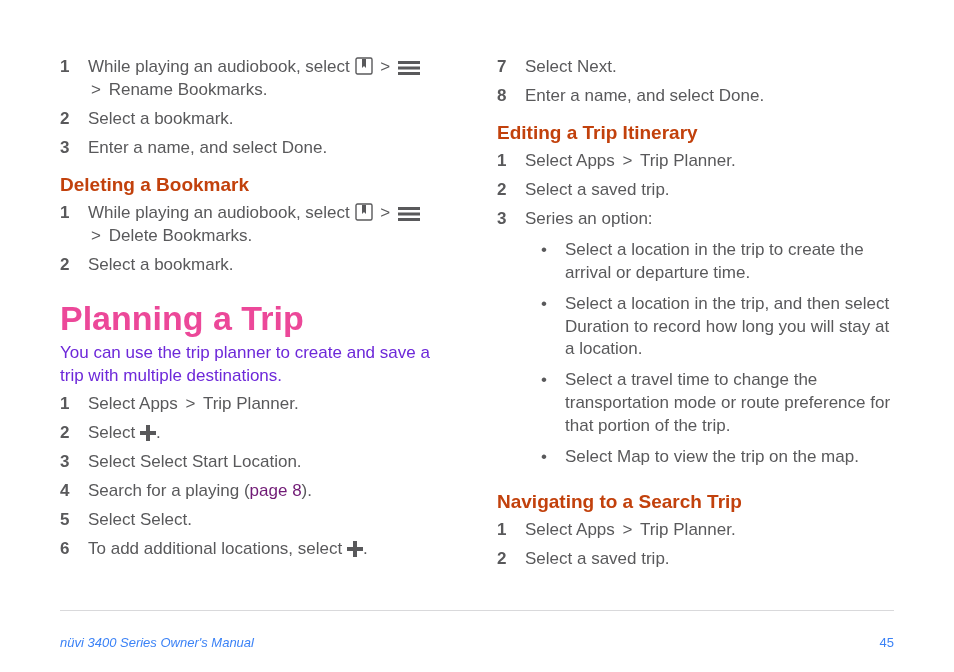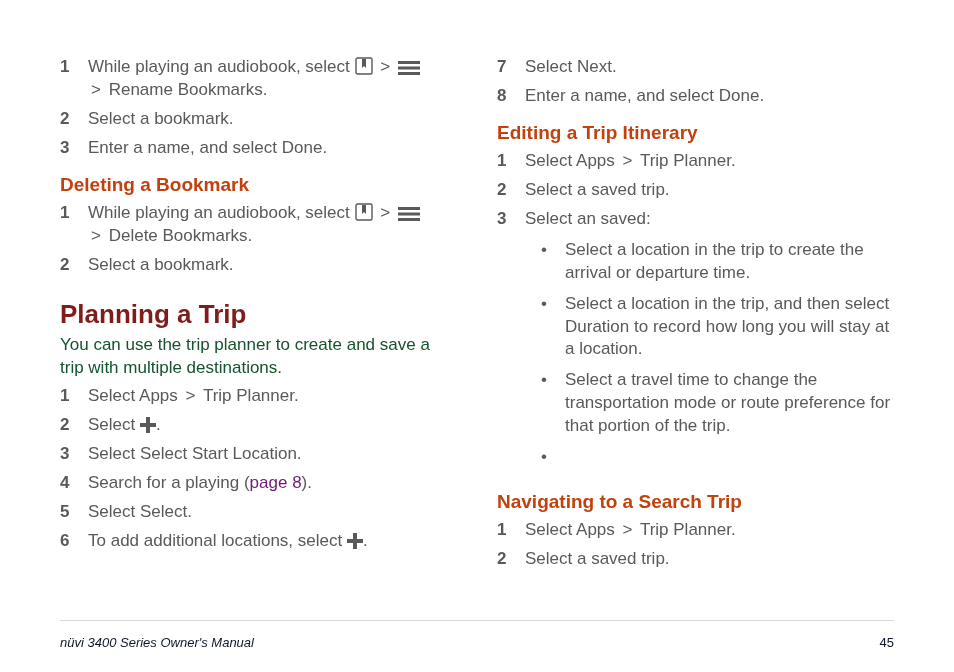--- a/index.html
+++ b/index.html
@@ -6,30 +6,30 @@
   html, body { width: 954px; height: 672px; background: #fff; font-family: Arial, Helvetica, sans-serif; color: #59595b; }
   .page { width: 954px; height: 672px; position: relative; padding: 50px 60px 10px 60px; }
   .cols { display: flex; gap: 40px; }
   .col { flex: 1; min-width: 0; }
   .ol { list-style: none; }
   .ol-item { display: flex; align-items: flex-start; margin: 6px 0; font-size: 17px; line-height: 1.35; color: #59595b; }
   .num { font-weight: bold; color: #59595b; width: 28px; flex: none; }
   .txt { flex: 1; }
   .bold { font-weight: normal; }
   .h3 { font-size: 19px; font-weight: bold; color: #c2410c; margin: 14px 0 6px 0; }
-  .h2 { font-size: 26px; font-weight: bold; color: #7f1d1d; margin: 22px 0 4px 0; }
-  .para { font-size: 17px; line-height: 1.35; color: #14532d; margin: 2px 0 6px 0; }
+  .h2 { font-size: 34px; font-weight: bold; color: #ec4899; margin: 22px 0 4px 0; }
+  .para { font-size: 17px; line-height: 1.35; color: #6d28d9; margin: 2px 0 6px 0; }
   .icon { display: inline-block; vertical-align: -3px; }
   .bookmark-icon svg, .menu-icon svg, .plus-icon svg { display: block; }
   .link { color: #701a75; }
   .gt { margin: 0 3px; }
   .sub-ul { list-style: none; margin-top: 4px; }
   .sub-li { display: flex; align-items: flex-start; font-size: 17px; line-height: 1.35; color: #59595b; margin: 8px 0 8px 10px; }
   .dot { width: 30px; flex: none; text-align: left; padding-left: 6px; }
-  .footer { position: absolute; left: 60px; right: 60px; bottom: 22px; display: flex; justify-content: space-between; align-items: flex-end; font-size: 13px; color: #0f172a; border-top: 1px solid #d9d9db; padding-top: 14px; }
+  .footer { position: absolute; left: 60px; right: 60px; bottom: 22px; display: flex; justify-content: space-between; align-items: flex-end; font-size: 13px; color: #3b82f6; border-top: 1px solid #d9d9db; padding-top: 24px; }
   .footer .title { font-style: italic; }
 </style>
 </head>
 <body>
 
 <div class="page">
   <div class="cols">
 
     <div class="col">
 
@@ -177,36 +177,37 @@
             <span>Select </span><span class="bold">Apps</span> <span class="gt">&gt;</span> <span class="bold">Trip Planner</span><span>.</span>
           </span>
         </li>
         <li class="ol-item">
           <span class="num">2</span>
           <span class="txt">Select a saved trip.</span>
         </li>
         <li class="ol-item">
           <span class="num">3</span>
           <span class="txt">
-            <span>Select an saved:</span>
+            <span>Series an option:</span>
             <ul class="sub-ul">
               <li class="sub-li">
                   <span class="dot">•</span>
                   <span>Select a location in the trip to create the arrival or departure time.</span>
                 </li>
               <li class="sub-li">
                   <span class="dot">•</span>
                   <span><span>Select a location in the trip, and then select </span><span class="bold">Duration</span><span> to record how long you will stay at a location.</span></span>
                 </li>
               <li class="sub-li">
                   <span class="dot">•</span>
                   <span>Select a travel time to change the transportation mode or route preference for that portion of the trip.</span>
                 </li>
               <li class="sub-li">
                   <span class="dot">•</span>
+                  <span><span>Select </span><span class="bold">Map</span><span> to view the trip on the map.</span></span>
                 </li>
             </ul>
           </span>
         </li>
       </ol>
 
       <h3 class="h3">Navigating to a Search Trip</h3>
 
       <ol class="ol">
         <li class="ol-item">

